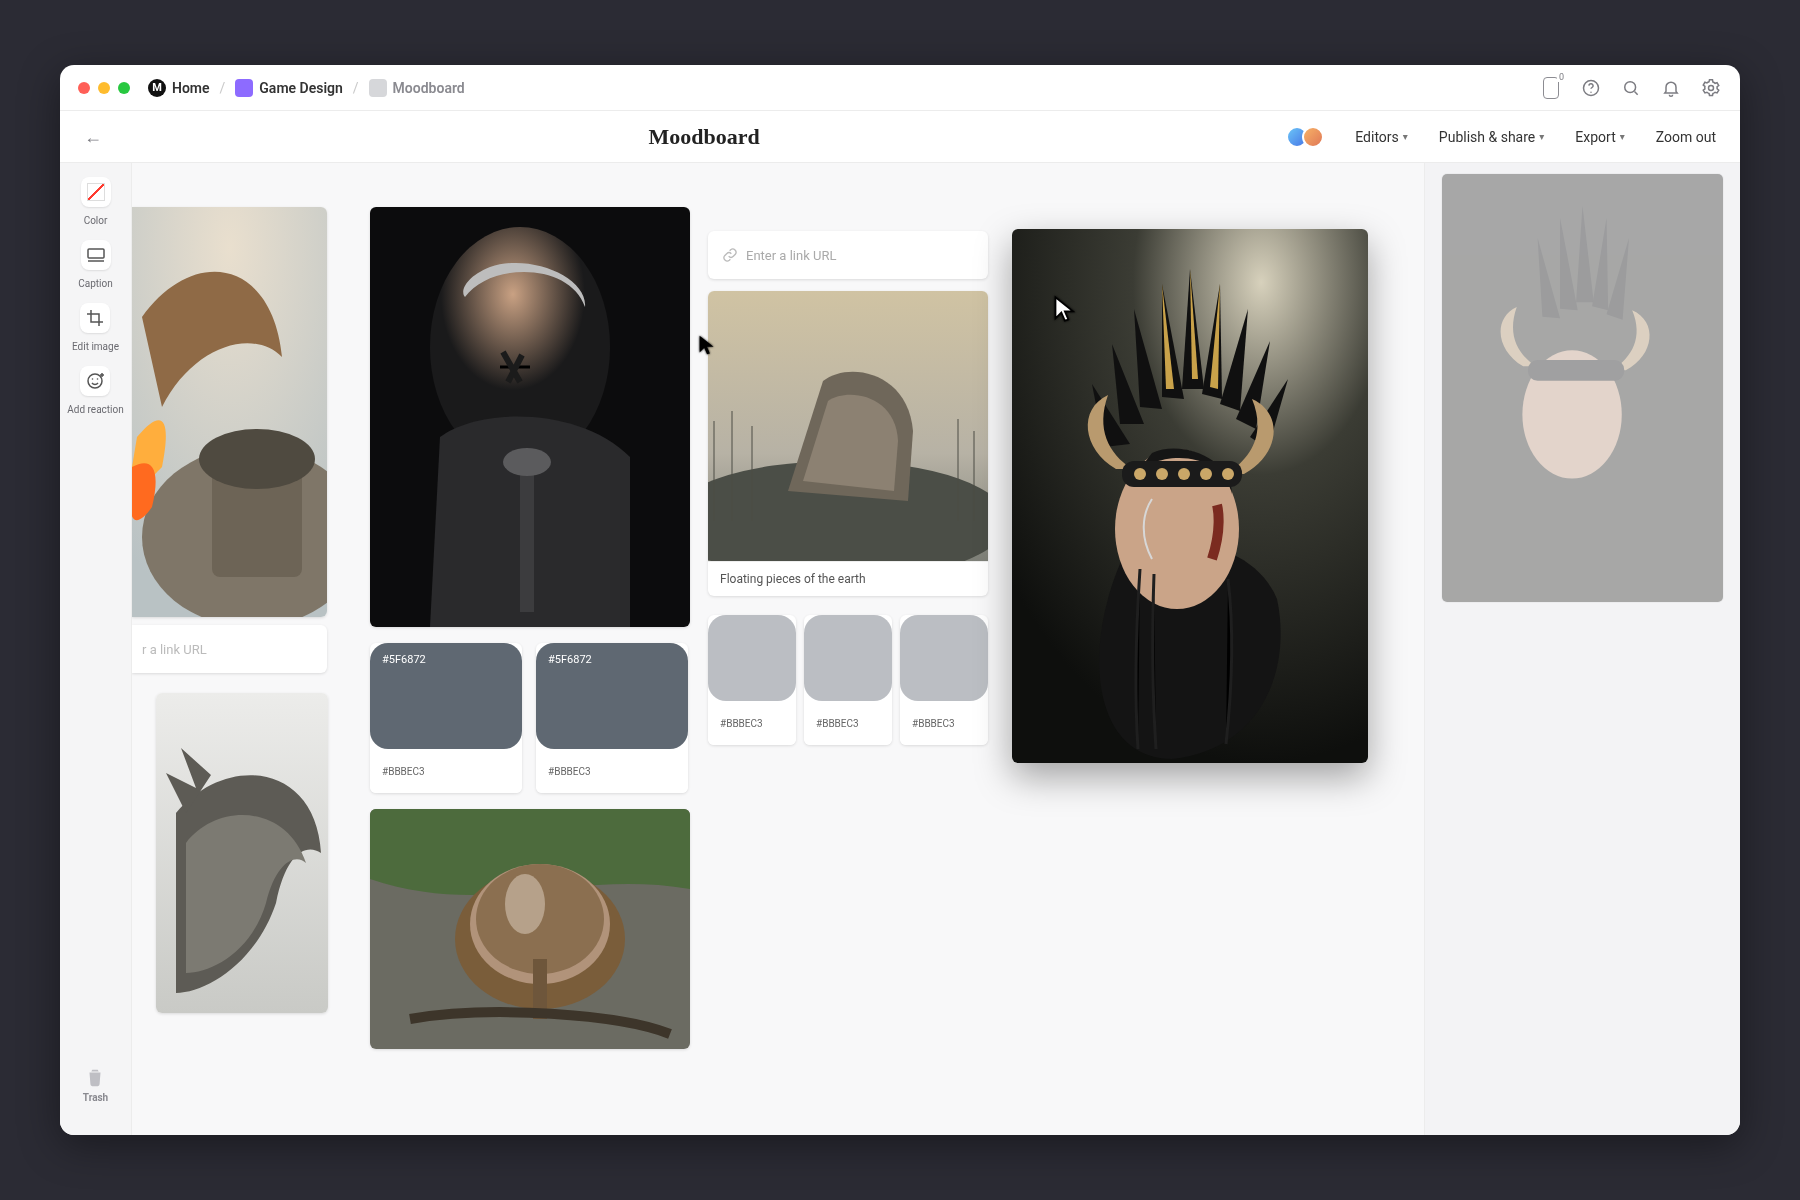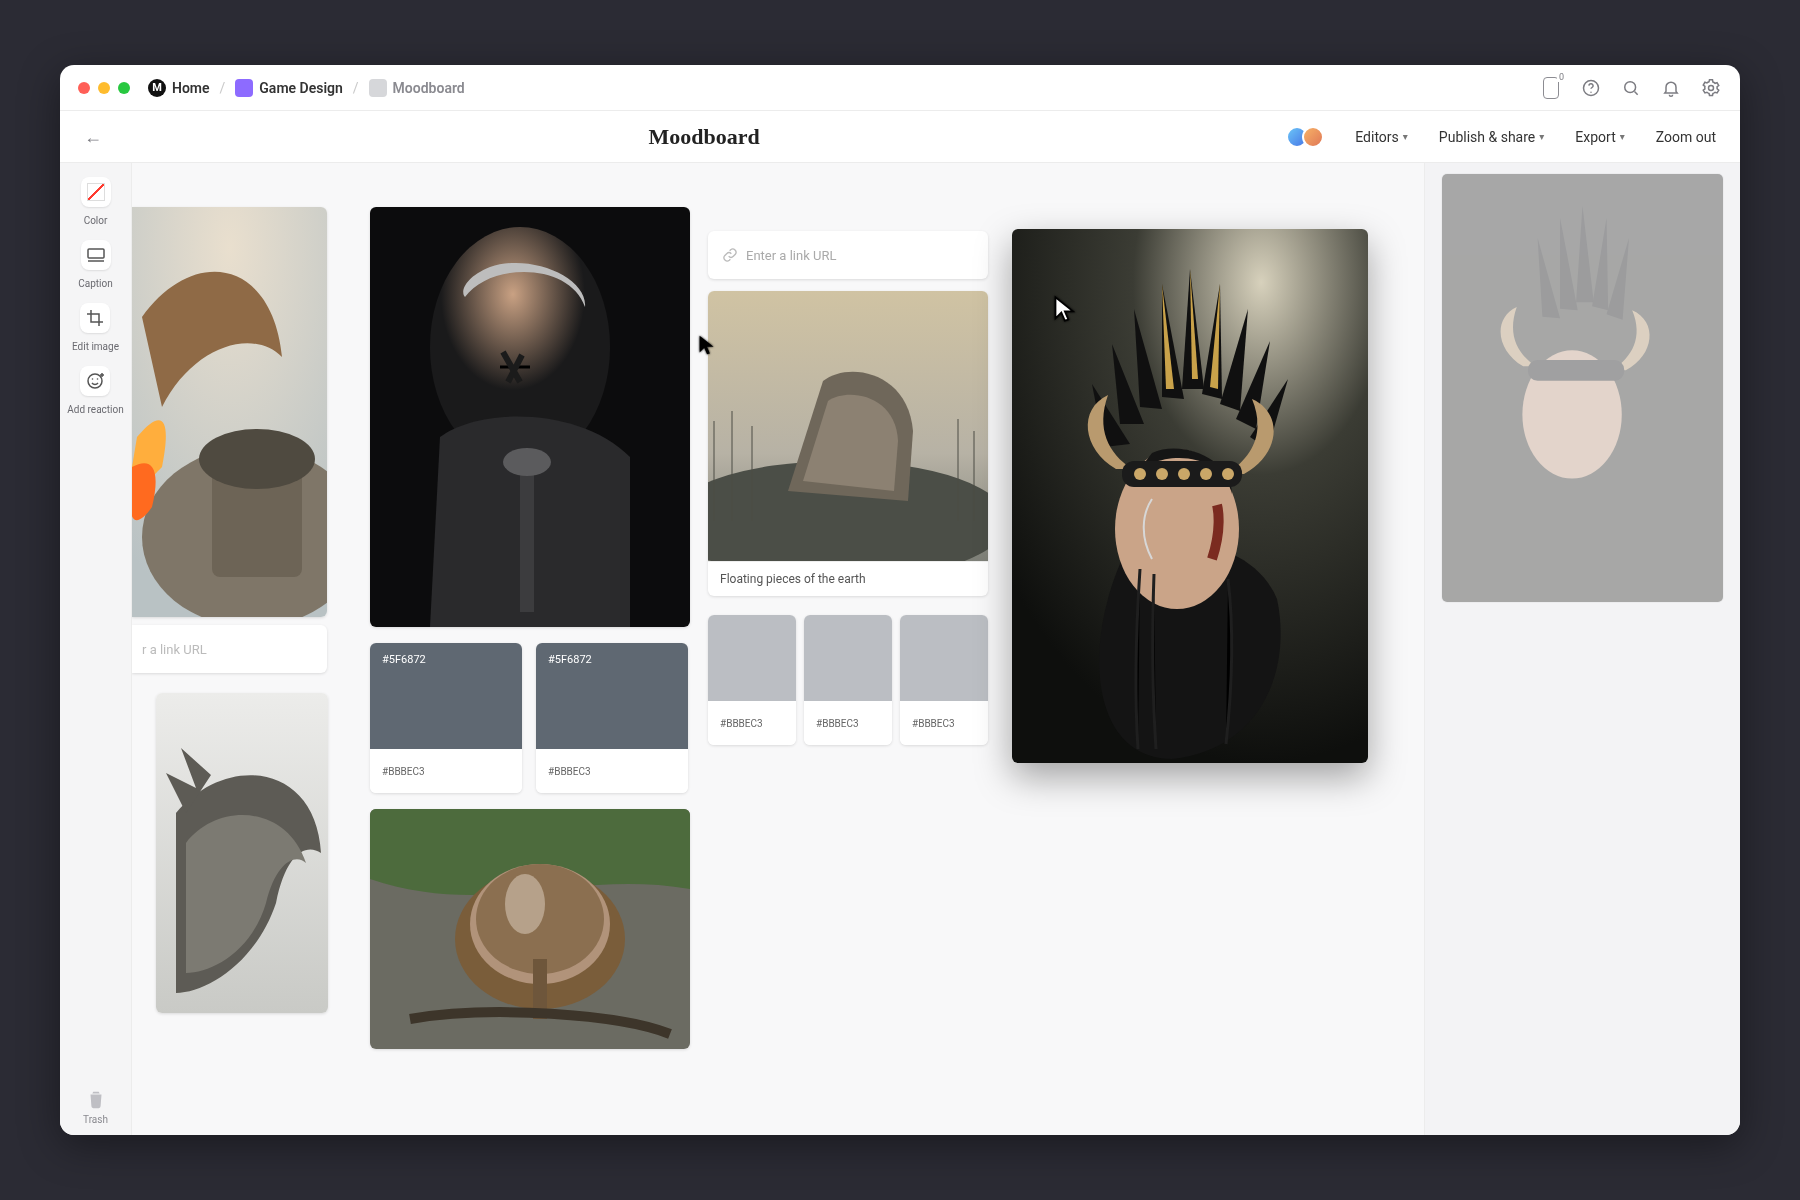--- a/index.html
+++ b/index.html
@@ -38,31 +38,31 @@
   .act-link{ display:flex; align-items:center; gap:4px; cursor:pointer;}
   .chev{ font-size:10px; color:#777;}
 
   
   .body { flex:1; display:flex; min-height:0; }
   
   .lefttools { width:72px; background:#f5f5f6; border-right:1px solid #ececec; display:flex; flex-direction:column; align-items:center; padding-top:14px; gap:14px; font-size:10px; color:#6a6a70;}
   .ltool { display:flex; flex-direction:column; align-items:center; gap:8px; cursor:pointer;}
   .ltool .box{ width:30px; height:30px; border-radius:8px; background:#fff; box-shadow:0 1px 2px rgba(0,0,0,.1); display:flex; align-items:center; justify-content:center;}
   .lefttools .spacer{ flex:1;}
-  .trash{ display:flex; flex-direction:column; align-items:center; gap:4px; margin-bottom:10px; color:#8a8a90; cursor:pointer;}
+  .trash{ display:flex; flex-direction:column; align-items:center; gap:4px; margin-bottom:32px; color:#8a8a90; cursor:pointer;font-weight:bold;}
   .trash svg{ width:22px; height:22px; fill:#bfbfc4;}
 
   
   .canvas { flex:1; position:relative; background:#f8f8f9; overflow:hidden; }
   .card{ position:absolute; border-radius:6px; box-shadow:0 1px 3px rgba(0,0,0,.12); background:#fff; overflow:hidden;}
   .img-fill{ width:100%; height:100%; }
   .cap{ padding:10px 12px; font-size:12px; color:#555; border-top:1px solid #eee;}
   .linkbox{ display:flex; align-items:center; gap:8px; padding:14px; font-size:13px; color:#aaa; background:#fff;}
   .swatch-stack{ display:flex; flex-direction:column; height:100%;}
-  .sw-top{ flex:1; font-size:11px; color:#fff; padding:10px 12px;}
+  .sw-top{ flex:1; font-size:11px; color:#fff; padding:10px 12px;border-radius:18px;}
   .sw-bot{ height:44px; display:flex; align-items:center; padding:0 12px; font-size:10px; color:#666; background:#fff;}
 
   .floating { box-shadow: 0 14px 36px rgba(0,0,0,.35); border-radius:6px; }
   .cursor{ position:absolute; width:28px; height:28px; z-index:500;}
   .cursor svg{ filter: drop-shadow(0 0 1px #000);}
 
   
   .rpanel { width:316px; border-left:1px solid #ececec; background:#f3f3f5; display:flex; flex-direction:column;}
   .rhead{ display:flex; align-items:center; justify-content:space-between; padding:12px 16px; font-size:13px; color:#555;}
   .rhead .ttl{ font-weight:600;}

